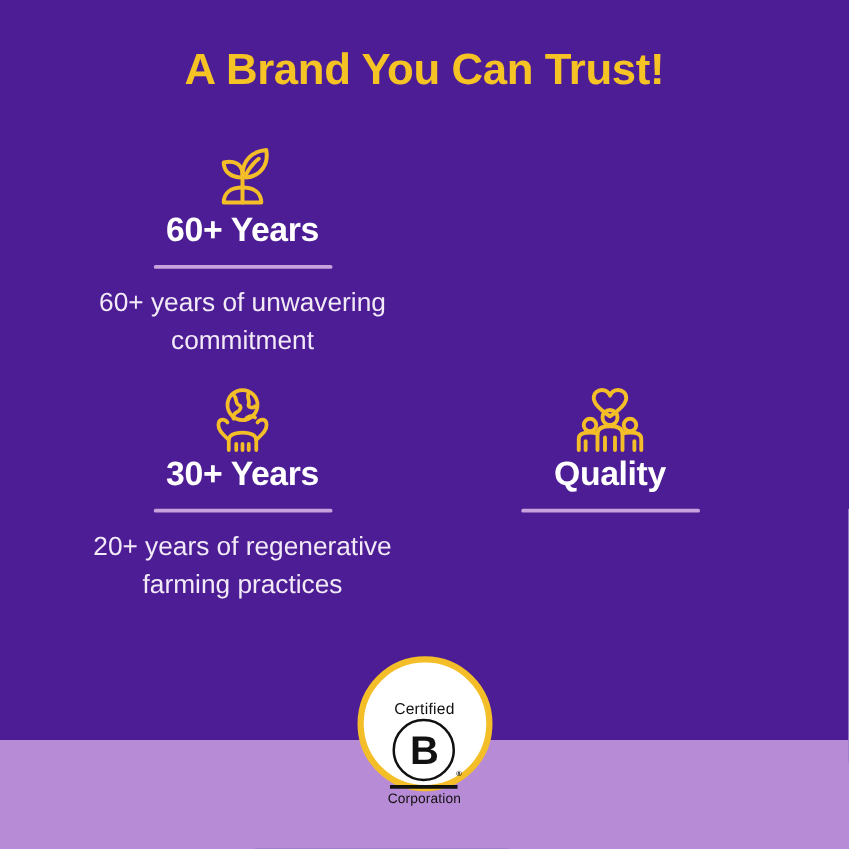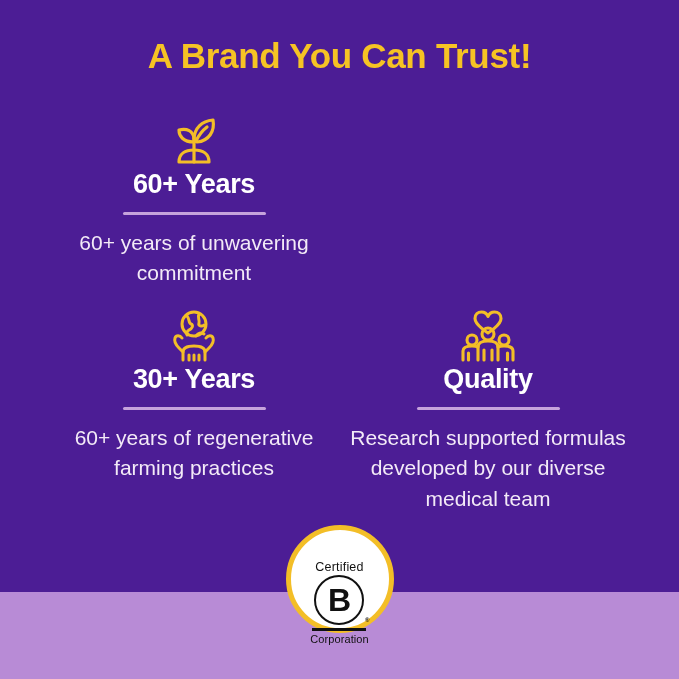--- a/index.html
+++ b/index.html
@@ -176,42 +176,41 @@
         <path d="M19 29 C17 26 13 26 12 29 C11 32 13 36 16 39 L20 43 L20 51"></path>
         <path d="M43 29 C45 26 49 26 50 29 C51 32 49 36 46 39 L42 43 L42 51"></path>
         <path d="M20 43 C20 40 23 37 31 37 C39 37 42 40 42 43"></path>
         <path d="M26 46 L26 51"></path>
         <path d="M31 46 L31 51"></path>
         <path d="M36 46 L36 51"></path>
       </svg>
     </div>
     <div class="feature-heading">30+ Years</div>
     <div class="feature-divider"></div>
-    <div class="feature-desc">60+ years of regenerative farming practices</div>
+    <div class="feature-desc">20+ years of regenerative farming practices</div>
   </div>
 
   <div class="feature feature-col-right feature-row-bottom">
     <div class="feature-icon">
       <svg width="64" height="56" viewBox="0 0 64 56" fill="none" stroke="#F3BE27" stroke-width="3.1" stroke-linecap="round" stroke-linejoin="round">
         <path d="M32 24 C32 24 19 16 19 9.5 C19 5.5 22 3 25.5 3 C28.5 3 31 5 32 7.5 C33 5 35.5 3 38.5 3 C42 3 45 5.5 45 9.5 C45 16 32 24 32 24 Z"></path>
         <circle cx="32" cy="25" r="6"></circle>
         <path d="M22 51 L22 38 C22 34 26 32 32 32 C38 32 42 34 42 38 L42 51"></path>
         <path d="M28 41 L28 51"></path>
         <path d="M36 41 L36 51"></path>
         <circle cx="16" cy="31" r="5"></circle>
         <path d="M7 51 L7 42 C7 38.5 10.5 37 16 37 C18.5 37 20.5 37.3 22 38"></path>
         <path d="M12.5 44 L12.5 51"></path>
         <circle cx="48" cy="31" r="5"></circle>
         <path d="M57 51 L57 42 C57 38.5 53.5 37 48 37 C45.5 37 43.5 37.3 42 38"></path>
         <path d="M51.5 44 L51.5 51"></path>
       </svg>
     </div>
     <div class="feature-heading">Quality</div>
     <div class="feature-divider"></div>
-    <div class="feature-desc">Research supported formulas developed by our diverse medical team</div>
   </div>
 
   <div id="badges">
 
     <div class="badge">
       <div class="bcorp-inner">
         <div class="bcorp-certified">Certified</div>
         <div class="bcorp-b-ring">
           <span>B</span>
           <span class="bcorp-reg">®</span>

